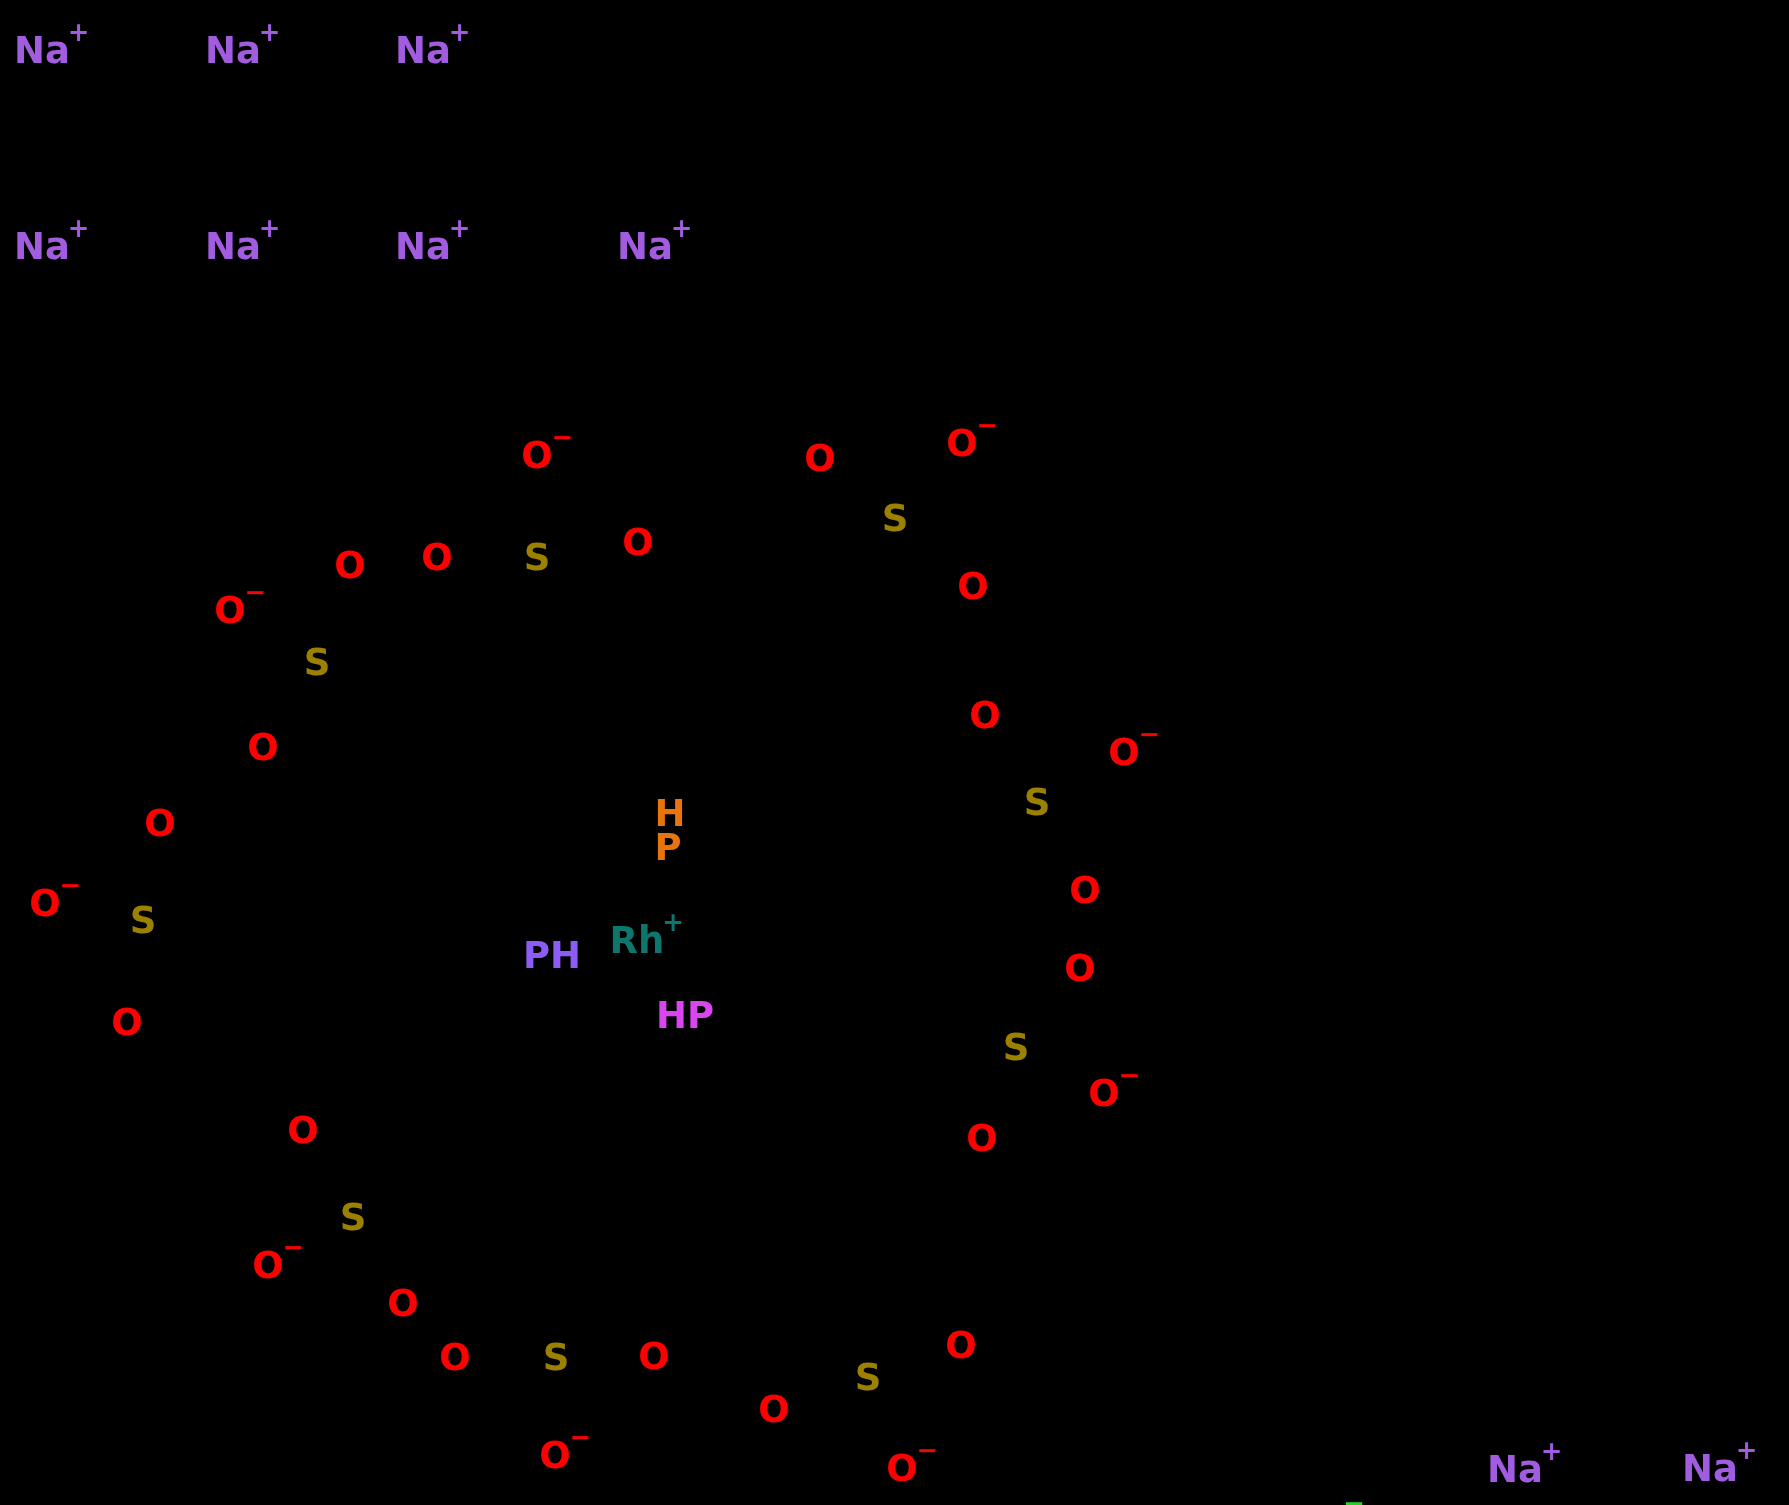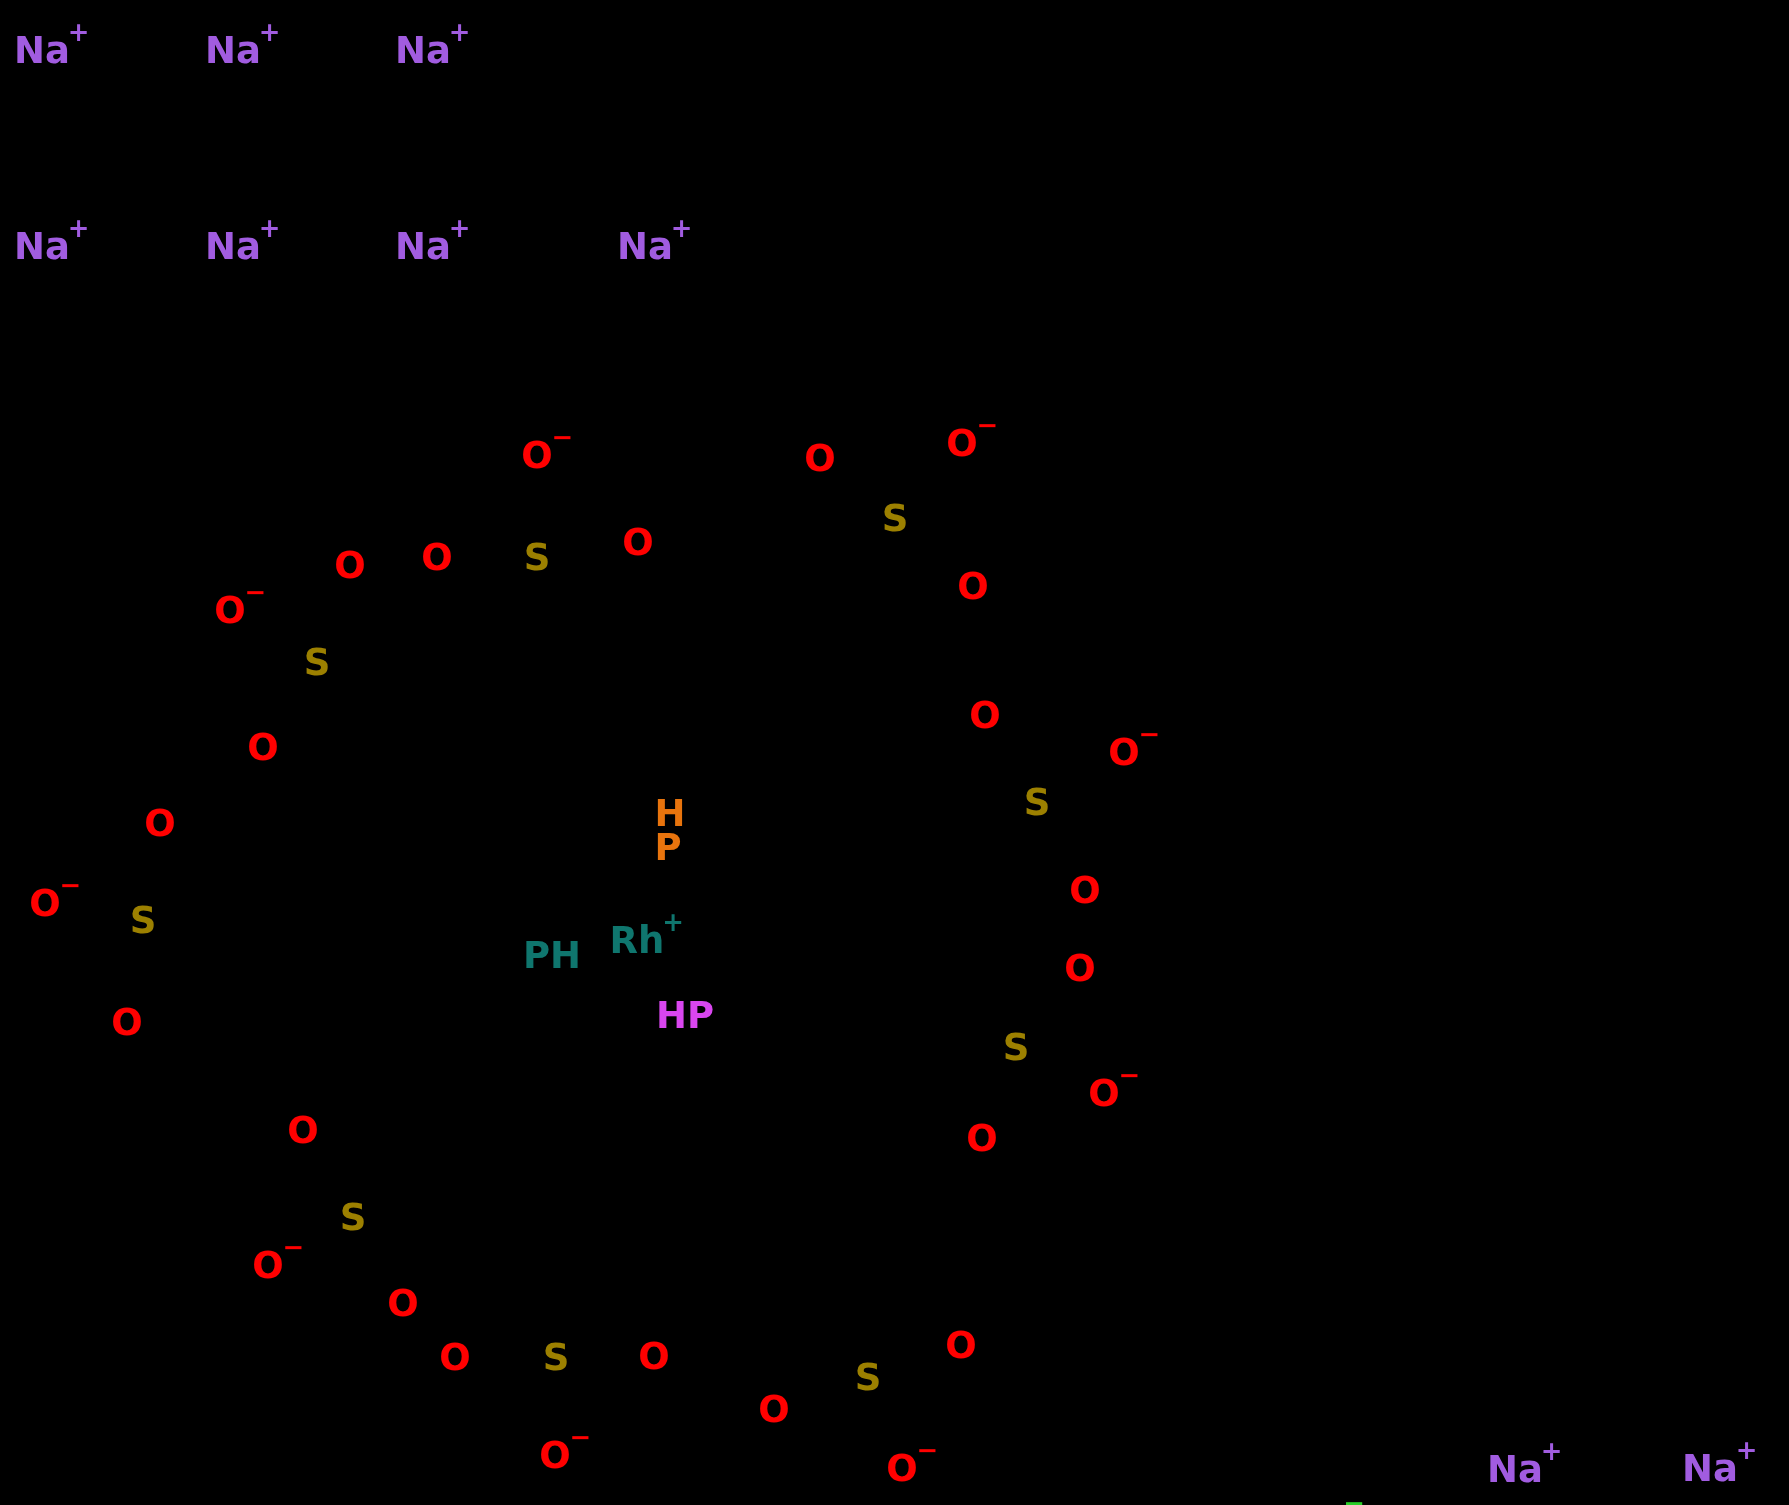--- a/index.html
+++ b/index.html
@@ -41,21 +41,21 @@
     <div class="atom" style="left: 42px; top: 246px; color: rgb(161, 92, 224);"><span>Na</span><span class="sup">+</span></div>
     <div class="atom" style="left: 233px; top: 246px; color: rgb(161, 92, 224);"><span>Na</span><span class="sup">+</span></div>
     <div class="atom" style="left: 423px; top: 246px; color: rgb(161, 92, 224);"><span>Na</span><span class="sup">+</span></div>
     <div class="atom" style="left: 645px; top: 246px; color: rgb(161, 92, 224);"><span>Na</span><span class="sup">+</span></div>
     <div class="atom" style="left: 1515px; top: 1469px; color: rgb(161, 92, 224);"><span>Na</span><span class="sup">+</span></div>
     <div class="atom" style="left: 1710px; top: 1468px; color: rgb(161, 92, 224);"><span>Na</span><span class="sup">+</span></div>
     <div class="atom" style="left: 1325px; top: 1521px; color: rgb(40, 206, 40);"><span>Cl</span><span class="sup">−</span></div>
     <div class="atom" style="left: 637px; top: 940px; color: #0f766e;"><span>Rh</span><span class="sup">+</span></div>
     <div class="atom" style="left: 670px; top: 813px; color: rgb(232, 116, 13);"><span>H</span></div>
     <div class="atom" style="left: 668px; top: 847px; color: rgb(232, 116, 13);"><span>P</span></div>
-    <div class="atom" style="left: 552px; top: 955px; color: #0f766e;"><span>PH</span></div>
+    <div class="atom" style="left: 552px; top: 955px; color: #8b5cf6;"><span>PH</span></div>
     <div class="atom" style="left: 685px; top: 1015px; color: #d946ef;"><span>HP</span></div>
     <div class="atom" style="left: 537px; top: 557px; color: rgb(156, 128, 0);"><span>S</span></div>
     <div class="atom" style="left: 537px; top: 455px; color: rgb(255, 0, 0);"><span>O</span><span class="sup">−</span></div>
     <div class="atom" style="left: 437px; top: 557px; color: rgb(255, 0, 0);"><span>O</span></div>
     <div class="atom" style="left: 638px; top: 542px; color: rgb(255, 0, 0);"><span>O</span></div>
     <div class="atom" style="left: 895px; top: 518px; color: rgb(156, 128, 0);"><span>S</span></div>
     <div class="atom" style="left: 962px; top: 443px; color: rgb(255, 0, 0);"><span>O</span><span class="sup">−</span></div>
     <div class="atom" style="left: 820px; top: 458px; color: rgb(255, 0, 0);"><span>O</span></div>
     <div class="atom" style="left: 973px; top: 586px; color: rgb(255, 0, 0);"><span>O</span></div>
     <div class="atom" style="left: 317px; top: 662px; color: rgb(156, 128, 0);"><span>S</span></div>

